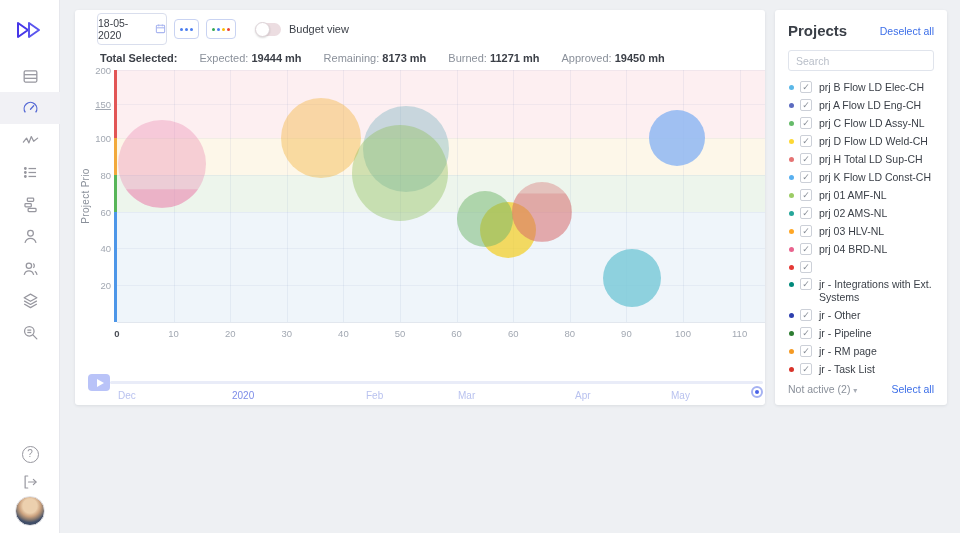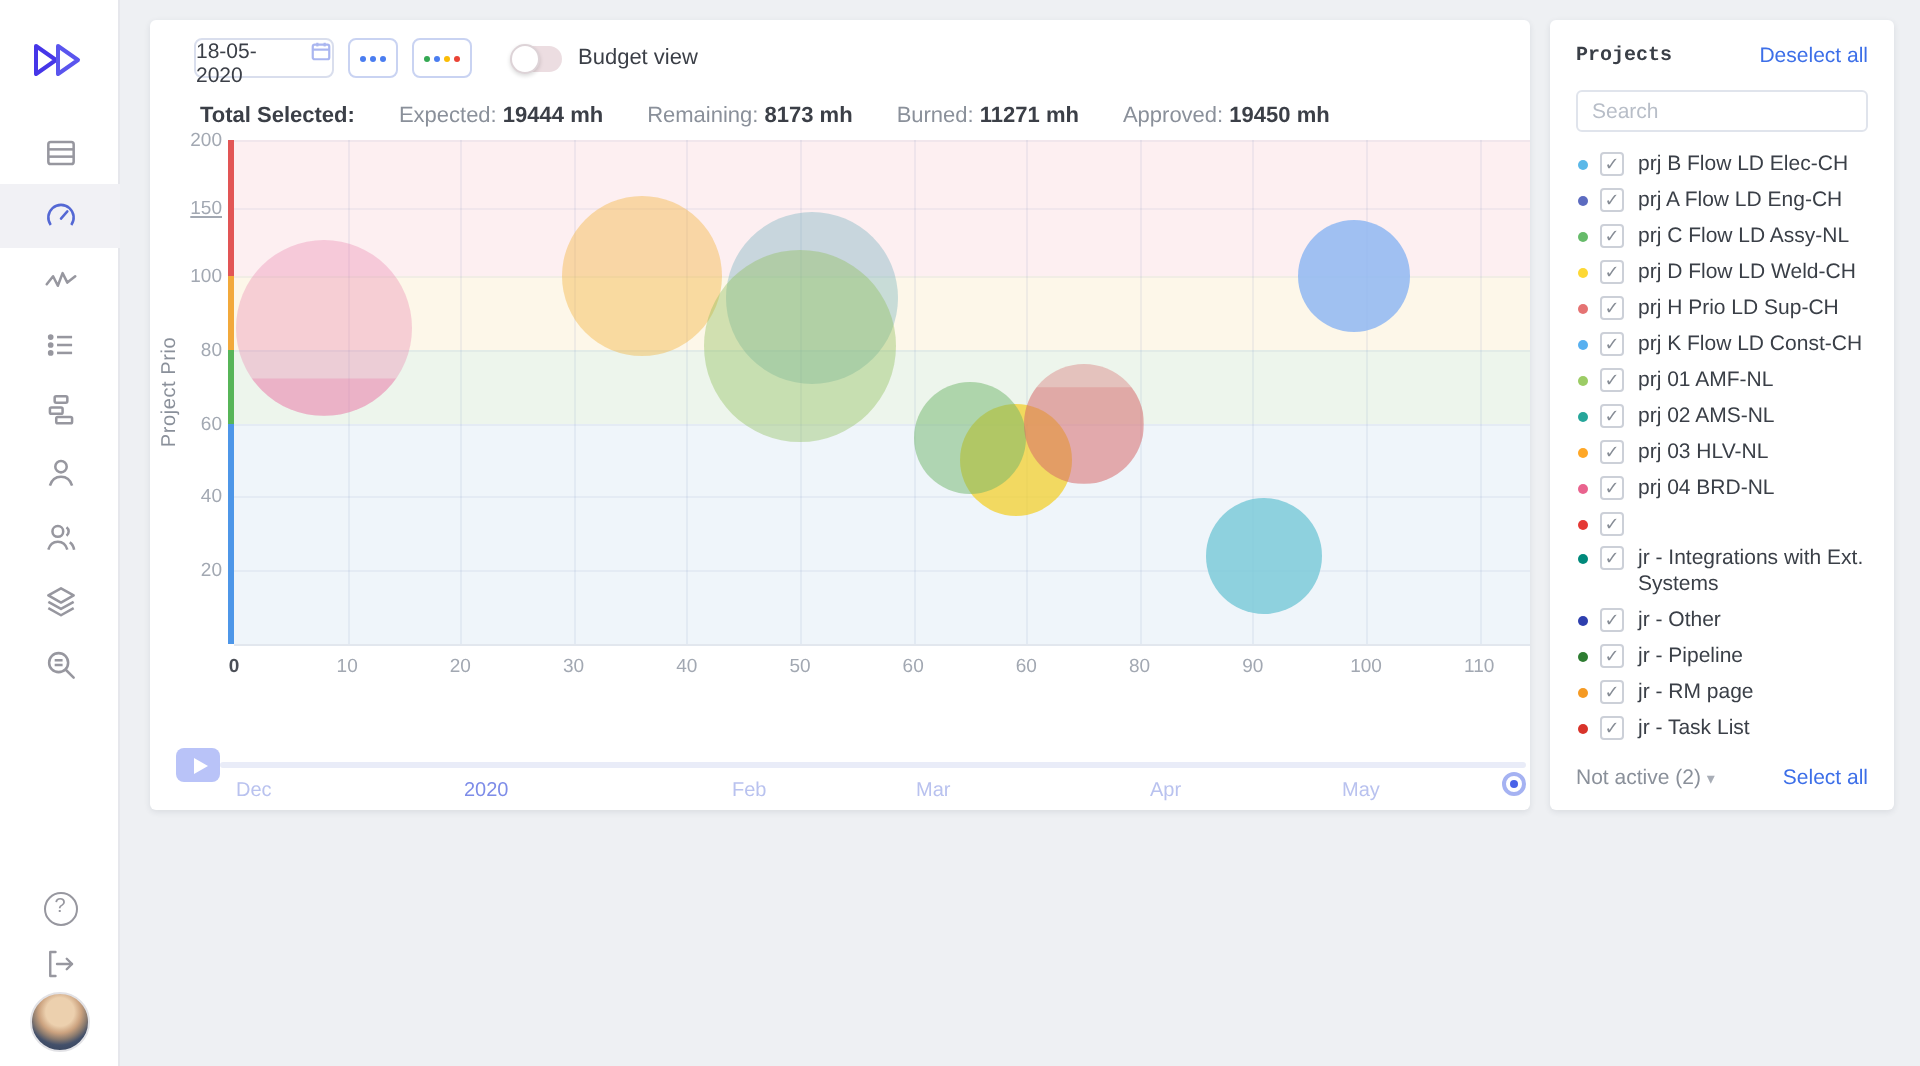--- a/index.html
+++ b/index.html
@@ -14,21 +14,21 @@
   .nav-item.active { background:#f1f1f5; color:#5468d4; }
   .nav-item svg { display:block; }
   .side-bottom-item { position:absolute; left:0; width:60px; height:28px; display:flex; align-items:center; justify-content:center; color:#97979f; }
   .help-circle { width:17px; height:17px; border:1.4px solid #97979f; border-radius:50%; font-size:10px; line-height:14px; text-align:center; color:#97979f; }
   .avatar { width:30px; height:30px; border-radius:50%; background:radial-gradient(circle at 50% 32%, #ecd0ae 0 30%, #cba27f 45%, #8a7a6e 58%, #43506a 70%, #2f3c55 100%); border:1px solid #e2e2e6; }
 
   
   .card { position:absolute; left:75px; top:10px; width:690px; height:395px; background:#fff; border-radius:3px; box-shadow:0 1px 3px rgba(40,50,70,.10); z-index:2; }
 
   .toolbar { position:absolute; left:22px; top:8px; height:22px; display:flex; align-items:center; }
-  .date-field { width:70px; height:20px; border:1px solid #d9deed; border-radius:4px; display:flex; align-items:flex-start; justify-content:center; gap:4px; font-size:10.5px; color:#3b3f47; background:#fff; }
+  .date-field { width:70px; height:32px; border:1px solid #d9deed; border-radius:4px; display:flex; align-items:center; justify-content:center; gap:4px; font-size:10.5px; color:#3b3f47; background:#fff; }
   .mini-btn { height:20px; border:1px solid #c9d3f2; border-radius:4px; background:#fff; display:flex; align-items:center; justify-content:center; gap:2px; margin-left:7px; padding:0 5px; cursor:pointer; }
   .dot3 { width:3px; height:3px; border-radius:50%; display:inline-block; }
   .toggle { position:relative; width:25px; height:13px; border-radius:7px; background:#ecdde1; margin-left:20px; cursor:pointer; }
   .toggle .knob { position:absolute; left:-1px; top:-1px; width:15px; height:15px; border-radius:50%; background:#fff; border:1px solid #ddd3d7; box-shadow:0 1px 2px rgba(0,0,0,.15); }
   .toggle-label { margin-left:8px; font-size:11px; color:#3b3f47; }
 
   .stats { position:absolute; left:25px; top:42px; display:flex; gap:22px; font-size:11px; color:#8a909a; white-space:nowrap; }
   .stats b { color:#3b3f47; font-weight:bold; }
   .stat-total { color:#3b3f47; font-weight:bold; }
 
@@ -53,21 +53,21 @@
   .play-tri { width:0; height:0; border-left:7px solid #fff; border-top:4.5px solid transparent; border-bottom:4.5px solid transparent; margin-left:2px; }
   .track { position:absolute; left:35px; right:2px; top:11px; height:3px; border-radius:2px; background:#e9ecf8; }
   .track-handle { position:absolute; right:0px; top:5px; width:12px; height:12px; border-radius:50%; background:#fff; border:2px solid #a5b2f2; cursor:pointer; }
   .track-handle::after { content:""; position:absolute; left:2px; top:2px; width:4px; height:4px; border-radius:50%; background:#4a63e8; }
   .tl-label { position:absolute; top:20px; font-size:10px; color:#b9c2ef; cursor:pointer; }
   .tl-label.year { color:#7d8ce8; }
 
   
   .panel { position:absolute; left:775px; top:10px; width:172px; height:395px; background:#fff; border-radius:3px; box-shadow:0 1px 3px rgba(40,50,70,.10); padding:12px 13px; z-index:2; }
   .panel-head { display:flex; justify-content:space-between; align-items:center; }
-  .panel-title { font-size:10px; font-weight:bold; color:#3a3f47;font-family:Liberation Mono, monospace; }
+  .panel-title { font-size:15px; font-weight:bold; color:#3a3f47; }
   .link { font-size:10.5px; color:#3d6fe8; cursor:pointer; }
   .search-input { margin-top:11px; width:100%; height:21px; border:1px solid #e0e4ec; border-radius:3px; padding:0 7px; font-size:10.5px; color:#3b3f47; font-family:"Liberation Sans",sans-serif; }
   .search-input::placeholder { color:#b8bec8; }
   .proj-list { margin-top:10px; list-style:none; }
   .proj-item { display:flex; align-items:flex-start; margin-bottom:5px; cursor:pointer; }
   .proj-dot { flex:0 0 5px; width:5px; height:5px; border-radius:50%; margin:4px 6px 0 1px; }
   .proj-cb { flex:0 0 12px; width:12px; height:12px; border:1px solid #ccd0d8; border-radius:2px; font-size:9px; line-height:10px; text-align:center; color:#868c95; background:#fff; margin-top:0px; }
   .proj-label { font-size:10.5px; color:#3a3f47; line-height:13px; margin-left:7px; }
   .panel-foot { position:absolute; left:13px; right:13px; bottom:10px; display:flex; justify-content:space-between; align-items:center; }
   .not-active { font-size:10.5px; color:#8a909a; cursor:pointer; }
@@ -322,21 +322,21 @@
           <span class="proj-label">prj C Flow LD Assy-NL</span>
         </li>
         <li class="proj-item">
           <span class="proj-dot" style="background: rgb(253, 216, 53);"></span>
           <span class="proj-cb">✓</span>
           <span class="proj-label">prj D Flow LD Weld-CH</span>
         </li>
         <li class="proj-item">
           <span class="proj-dot" style="background: rgb(229, 115, 115);"></span>
           <span class="proj-cb">✓</span>
-          <span class="proj-label">prj H Prio LD Sup-CH</span>
+          <span class="proj-label">prj H Total LD Sup-CH</span>
         </li>
         <li class="proj-item">
           <span class="proj-dot" style="background: rgb(88, 176, 240);"></span>
           <span class="proj-cb">✓</span>
           <span class="proj-label">prj K Flow LD Const-CH</span>
         </li>
         <li class="proj-item">
           <span class="proj-dot" style="background: rgb(156, 204, 101);"></span>
           <span class="proj-cb">✓</span>
           <span class="proj-label">prj 01 AMF-NL</span>

